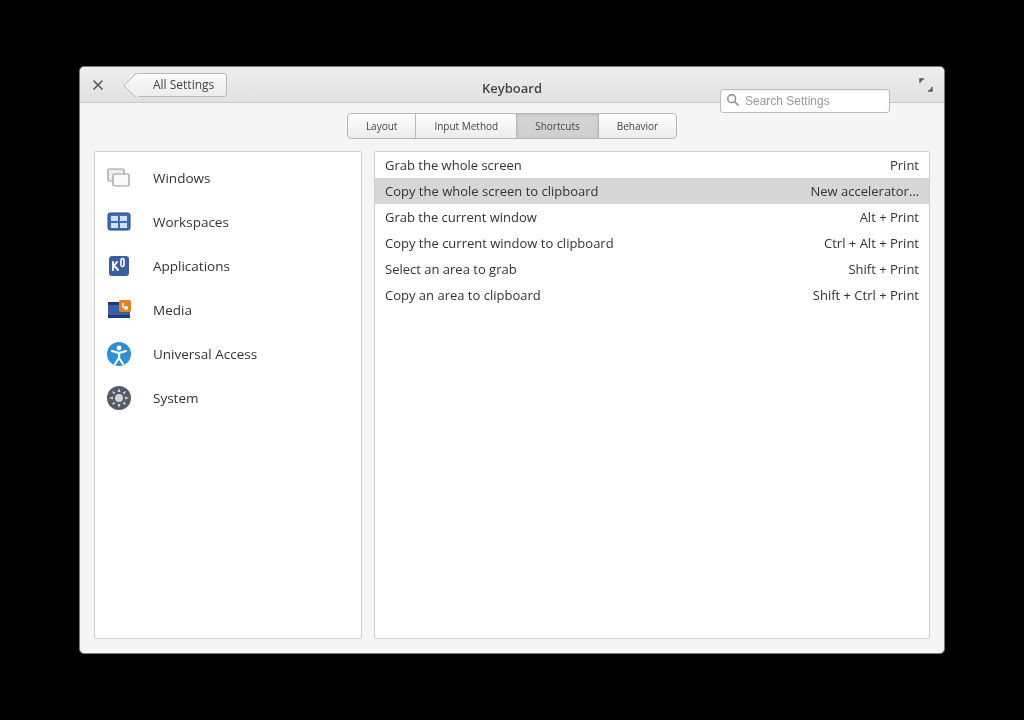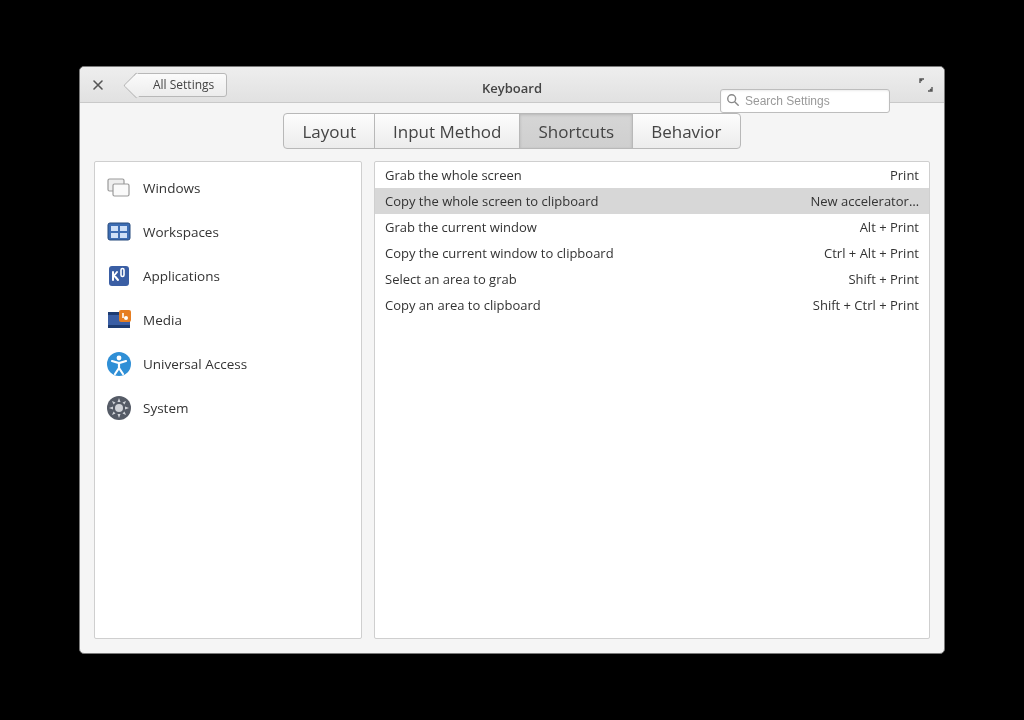--- a/index.html
+++ b/index.html
@@ -120,26 +120,26 @@
   .tabstrip {
     display: flex;
     justify-content: center;
     padding: 10px 0 12px 0;
   }
   .segmented {
     display: inline-flex;
     border-radius: 4px;
   }
   .seg-btn {
-    height: 36px;
+    height: 26px;
     padding: 10px 18px;
     border: 1px solid #b8b8b8;
     background: linear-gradient(to bottom, #fdfdfd, #ececec);
     color: #444;
-    font-size: 17px;
+    font-size: 10px;
     cursor: pointer;
     display: flex;
     align-items: center;
     margin-left: -1px;
   }
   .seg-btn:first-child { border-radius: 4px 0 0 4px; margin-left: 0; }
   .seg-btn:last-child { border-radius: 0 4px 4px 0; }
   .seg-btn.active {
     background: linear-gradient(to bottom, #d6d6d6, #cfcfcf);
     box-shadow: inset 0 1px 3px rgba(0,0,0,0.15);
@@ -161,21 +161,21 @@
   }
   .sidebar {
     width: 268px;
     flex-shrink: 0;
     padding-top: 4px;
   }
   .cat-item {
     height: 44px;
     display: flex;
     align-items: center;
-    gap: 10px;
+    gap: 20px;
     padding: 0 10px;
     cursor: pointer;
     color: #333;
     font-size: 13.5px;
   }
   .cat-item.selected {
     background: #d7d7d7;
   }
   .cat-icon {
     width: 28px; height: 28px;

